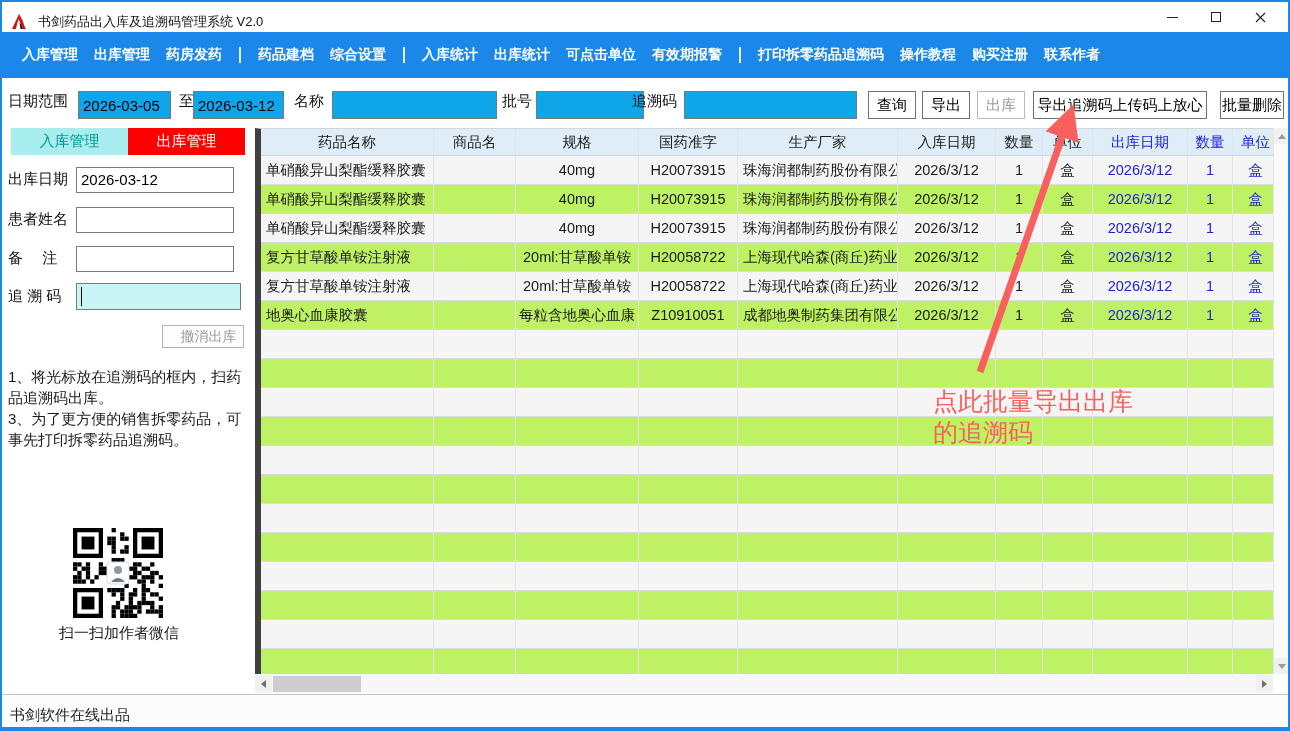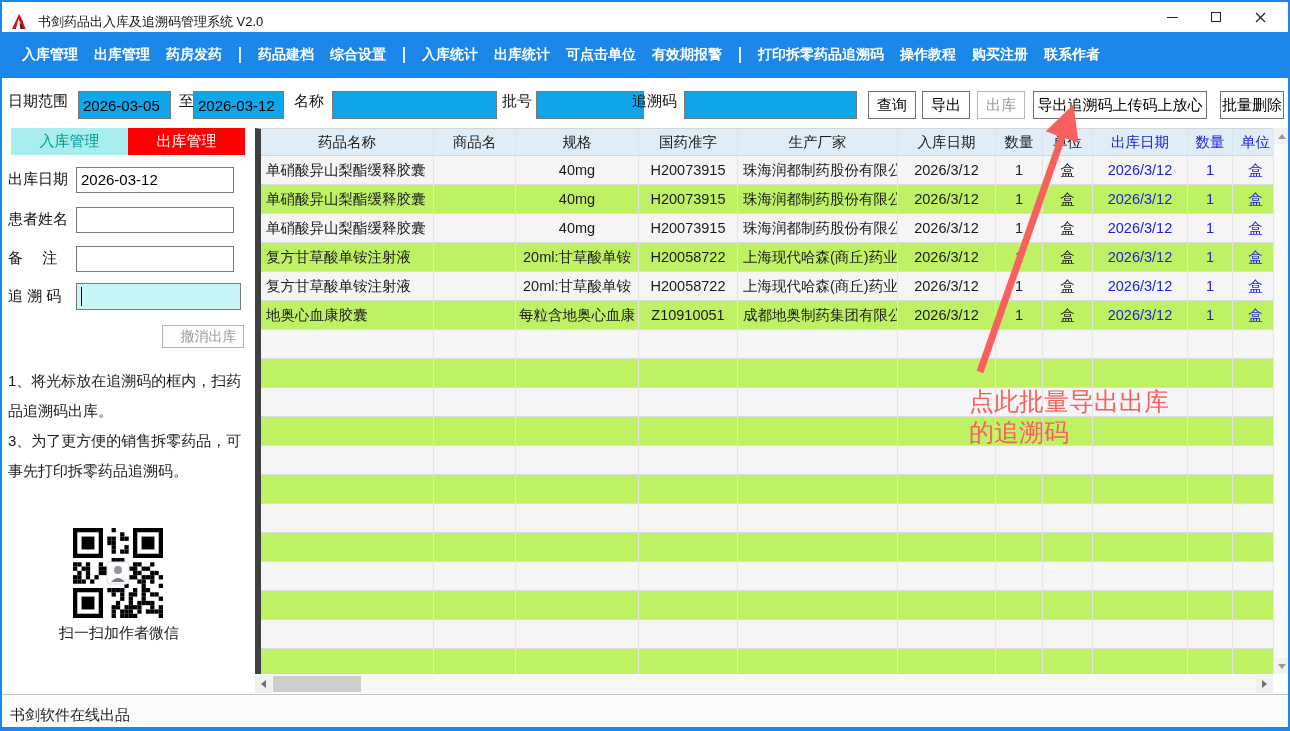--- a/index.html
+++ b/index.html
@@ -34,21 +34,21 @@
   .tab.inbound{left:9px;background:#A8EEEE;color:#009A9A;}
   .tab.outbound{left:126px;background:#FF0000;color:#fff;}
   .form-row{position:absolute;left:6px;width:240px;height:27px;display:flex;align-items:center;}
   .flabel{width:68px;font-size:15px;color:#111;flex:none;white-space:pre;}
   .finput{height:26px;border:1px solid #7a7a7a;font-size:15px;padding:0 4px;font-family:inherit;outline:none;width:158px;}
   .trace-wrap{position:relative;width:165px;height:27px;}
   .trace-wrap .finput{width:165px;height:27px;background:#C8F6F6;}
   .caret{position:absolute;left:5px;top:4px;width:1px;height:19px;background:#000;}
   .cancelbtn{position:absolute;left:160px;top:201px;width:82px;height:23px;border:1px solid #b3b3b3;
     background:#fdfdfd;color:#9a9a9a;font-size:14px;font-family:inherit;display:flex;align-items:center;justify-content:center;padding-left:17px;}
-  .instructions{position:absolute;left:6px;top:242px;width:241px;font-size:15px;line-height:30px;color:#1c1c1c;}
+  .instructions{position:absolute;left:6px;top:242px;width:241px;font-size:15px;line-height:21px;color:#1c1c1c;}
   .qr{position:absolute;left:71px;top:404px;width:90px;height:90px;}
   .qr-caption{position:absolute;left:27px;top:500px;width:180px;text-align:center;font-size:15px;color:#222;}
   
   .grid{position:absolute;left:253px;top:126px;width:1018px;height:546px;overflow:hidden;background:#bef264;
     border-top:1px solid #d5d5d5;border-left:6px solid #404040;}
   .grow{display:flex;height:29px;}
   .ghead{height:27px;background:#DEEDF8;}
   .cell{flex:none;border-right:1px solid #e4e4e4;border-bottom:1px solid #dcdcdc;font-size:14.5px;color:#1a1a1a;
     display:flex;align-items:center;justify-content:center;overflow:hidden;white-space:nowrap;}
   .ghead .cell{border-bottom:1px solid #c2d9ec;border-right:1px solid #d8e6f2;}
@@ -62,21 +62,21 @@
   .vscroll{position:absolute;left:1271px;top:126px;width:15px;height:546px;background:#FAFAFA;border-left:1px solid #e6e6e6;}
   .sb-btn{position:absolute;left:0;width:15px;height:16px;display:flex;align-items:center;justify-content:center;background:#F1F1F1;}
   .tri-up{width:0;height:0;border-left:4px solid transparent;border-right:4px solid transparent;border-bottom:5px solid #9a9a9a;}
   .tri-down{width:0;height:0;border-left:4px solid transparent;border-right:4px solid transparent;border-top:5px solid #9a9a9a;}
   .tri-left{width:0;height:0;border-top:4px solid transparent;border-bottom:4px solid transparent;border-right:5px solid #6f6f6f;}
   .tri-right{width:0;height:0;border-top:4px solid transparent;border-bottom:4px solid transparent;border-left:5px solid #6f6f6f;}
   .hscroll{position:absolute;left:253px;top:673px;width:1018px;height:18px;background:#F7F7F7;}
   .hs-btn{position:absolute;top:0;width:17px;height:18px;display:flex;align-items:center;justify-content:center;background:#F1F1F1;}
   .hs-thumb{position:absolute;left:18px;top:1px;width:88px;height:16px;background:#CDCDCD;}
   
-  .annotation{position:absolute;left:931px;top:384px;font-size:25px;line-height:31px;color:#F8605E;white-space:nowrap;margin-left:36px;}
+  .annotation{position:absolute;left:931px;top:384px;font-size:25px;line-height:31px;color:#F8605E;white-space:nowrap;}
   .arrow-overlay{position:absolute;left:0;top:0;pointer-events:none;}
   
   .statusbar{position:absolute;left:0;top:692px;width:1286px;height:41px;background:#FCFCFC;
     border-top:1px solid #c3c3c3;display:flex;align-items:center;}
   .status-text{margin-left:8px;font-size:15px;color:#222;}
 </style>
 </head>
 <body>
 
 <div class="window">

